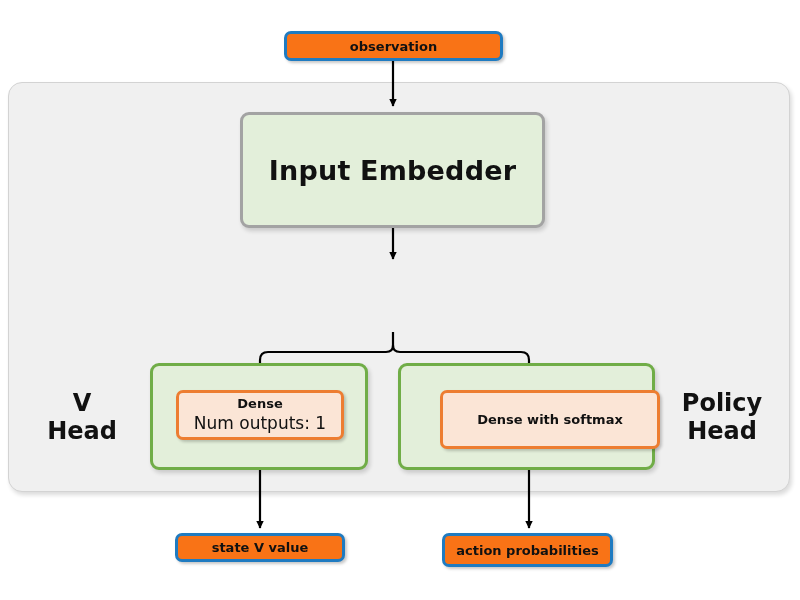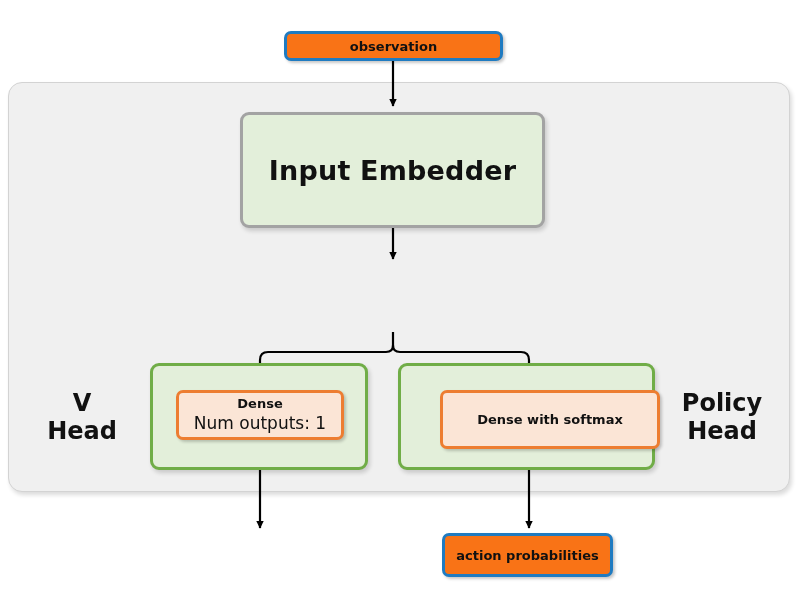--- a/index.html
+++ b/index.html
@@ -161,18 +161,21 @@
 
   <div class="node orange-box" style="left:418px; top:390px; width:220px; height:59px;margin-left:22px;">
     <span class="dense-title">Dense with softmax</span>
   </div>
 
   <div class="node" style="left:662px; top:382px; width:120px; height:70px;text-align:center;">
     <span class="head-label">Policy
 Head</span>
   </div>
 
+  <div class="node io-box" style="left:175px; top:533px; width:170px; height:29px;">
+    <span>state V value</span>
+  </div>
 
-  <div class="node io-box" style="left:442px; top:533px; width:171px; height:44px;">
+  <div class="node io-box" style="left:442px; top:533px; width:171px; height:34px;">
     <span>action probabilities</span>
   </div>
 
 </div>
 
 </body></html>

